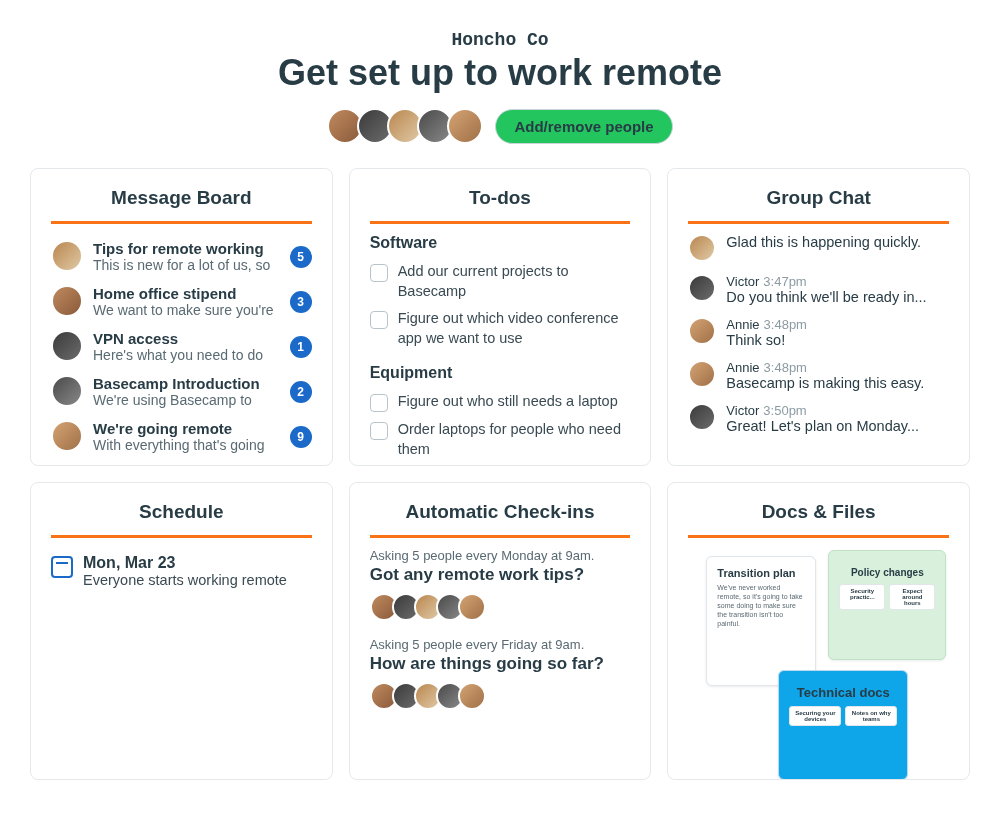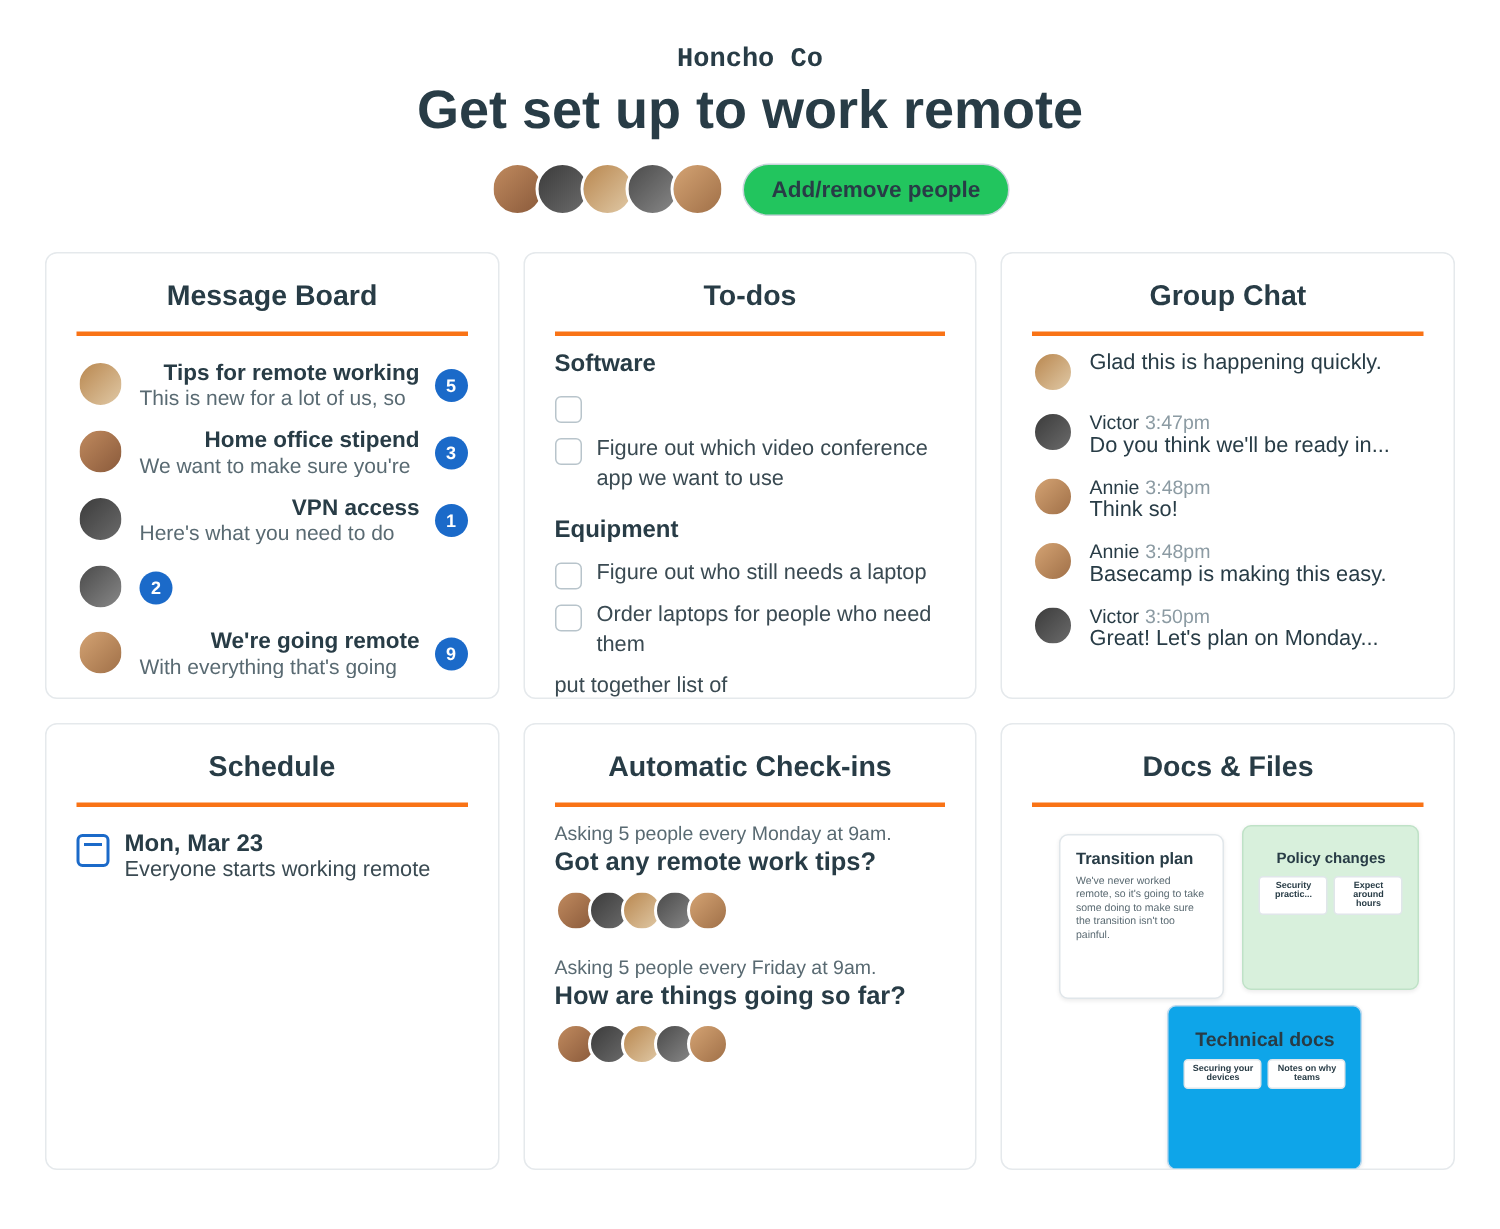--- a/index.html
+++ b/index.html
@@ -51,21 +51,21 @@
   text-align: center;
   font-weight: 700;
   font-size: 19px;
   color: #283c46;
   padding-bottom: 12px;
   border-bottom: 3px solid #f97316;
   margin-bottom: 10px;
 }
 .msg-item { display: flex; align-items: flex-start; gap: 10px; padding: 6px 0; }
 .msg-body { flex: 1; min-width: 0; }
-.msg-title { font-weight: 700; font-size: 15px; color: #283c46; white-space: nowrap; overflow: hidden; text-overflow: ellipsis; text-align: right; }
+.msg-title { font-weight: 700; font-size: 15px; color: #283c46; white-space: nowrap; overflow: hidden; text-overflow: ellipsis; }
 .msg-snippet { font-size: 14px; color: #596a72; white-space: nowrap; overflow: hidden; text-overflow: ellipsis; }
 .count-badge {
   background: #1b6ac9; color: #fff; font-weight: 700;
   width: 22px; height: 22px; border-radius: 50%;
   display: flex; align-items: center; justify-content: center;
   font-size: 12px; flex-shrink: 0; margin-top: 6px;
 }
 .todo-group { margin-bottom: 12px; }
 .todo-group-title { font-weight: 700; font-size: 16px; margin-bottom: 6px; }
 .todo-item { display: flex; gap: 10px; padding: 4px 0; align-items: flex-start; }
@@ -157,38 +157,43 @@
     <div class="msg-item">
       <span class="avatar sm av2"></span>
       <div class="msg-body">
         <div class="msg-title">VPN access</div>
         <div class="msg-snippet">Here's what you need to do</div>
       </div>
       <div class="count-badge">1</div>
     </div>
     <div class="msg-item">
       <span class="avatar sm av4"></span>
+      <div class="msg-body">
+        <div class="msg-title">Basecamp Introduction</div>
+        <div class="msg-snippet">We're using Basecamp to</div>
+      </div>
       <div class="count-badge">2</div>
     </div>
     <div class="msg-item">
       <span class="avatar sm av5"></span>
       <div class="msg-body">
         <div class="msg-title">We're going remote</div>
         <div class="msg-snippet">With everything that's going</div>
       </div>
       <div class="count-badge">9</div>
     </div>
   </div>
 
   <div class="card">
     <div class="card-title">To-dos</div>
     <div class="todo-group">
       <div class="todo-group-title">Software</div>
       <div class="todo-item">
         <div class="checkbox"></div>
+        <div class="todo-text">Add our current projects to Basecamp</div>
       </div>
       <div class="todo-item">
         <div class="checkbox"></div>
         <div class="todo-text">Figure out which video conference app we want to use</div>
       </div>
     </div>
     <div class="todo-group">
       <div class="todo-group-title">Equipment</div>
       <div class="todo-item">
         <div class="checkbox"></div>
@@ -276,21 +281,21 @@
         <span class="avatar xs av3"></span>
         <span class="avatar xs av4"></span>
         <span class="avatar xs av5"></span>
       </div>
     </div>
   </div>
 
   <div class="card">
     <div class="card-title">Docs &amp; Files</div>
     <div class="docs-area">
-      <div class="doc-card" style="left:18px; top:8px; width:110px; height:110px;">
+      <div class="doc-card" style="left:18px; top:8px; width:110px; height:130px;">
         <div class="doobliged">
             <div class="doc-title">Transition plan</div>
           </div>
         <div class="doc-body">We've never worked remote, so it's going to take some doing to make sure the transition isn't too painful.</div>
       </div>
       <div class="doc-card doc-green" style="left:140px; top:2px; width:118px; height:110px; text-align:center;">
         <div class="doc-title" style="font-size:10px; margin-top:6px;">Policy changes</div>
         <div class="mini-row">
           <div class="mini-card" style="flex:1;">
               <div class="t">Security practic...</div>

